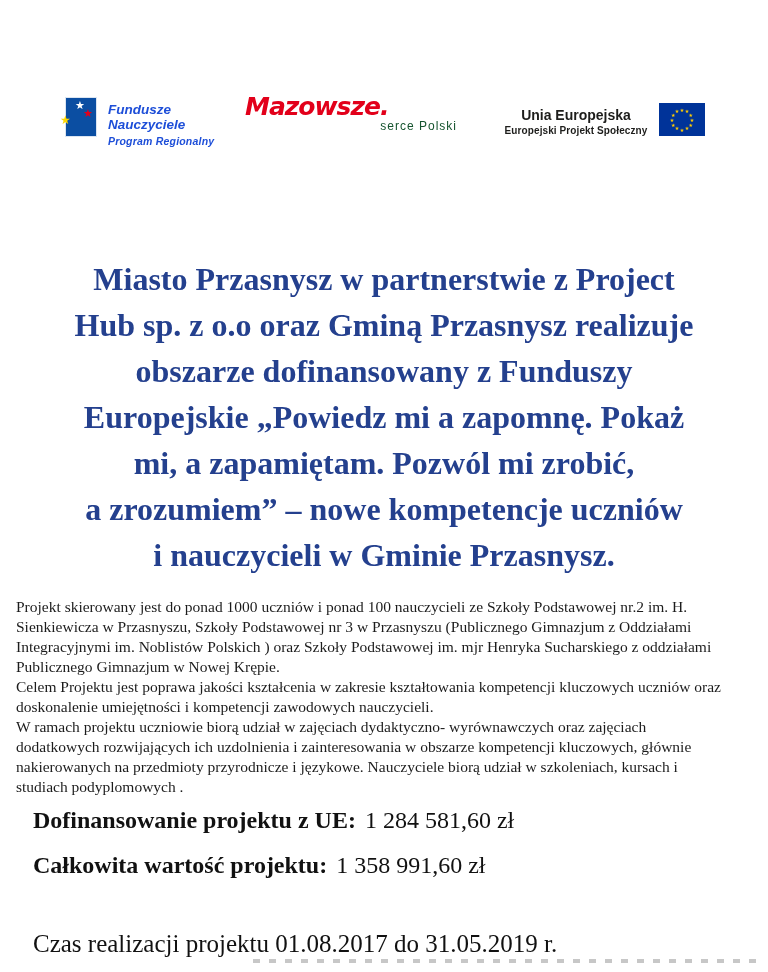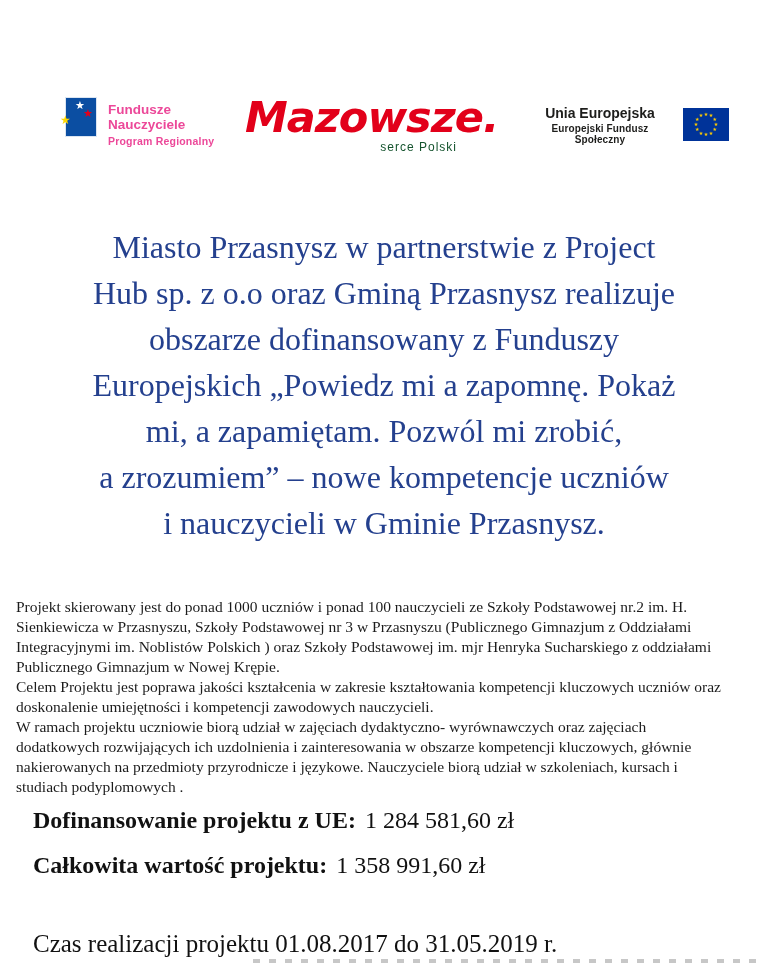--- a/index.html
+++ b/index.html
@@ -17,49 +17,49 @@
 
   .logo-fe { position: absolute; left: 66px; top: 98px; display: flex; align-items: flex-start; }
   .fe-flag {
     width: 30px; height: 38px; background: #0b4ea2; position: relative; flex: 0 0 auto;
     box-shadow: 0 0 0 1px rgba(11,78,162,.15);
   }
   .fe-star { position: absolute; line-height: 1; }
   .fe-star.white  { color: #ffffff; font-size: 11px; top: 2px;  left: 9px; }
   .fe-star.yellow { color: #ffd800; font-size: 12px; top: 16px; left: -6px; }
   .fe-star.red    { color: #e2001a; font-size: 11px; top: 10px; left: 17px; }
-  .fe-text { margin-left: 12px; font-family: "Liberation Sans", sans-serif; color: #ec4899; padding-top: 4px; }
+  .fe-text { margin-left: 12px; font-family: "Liberation Sans", sans-serif; color: #1d4ed8; padding-top: 4px; font-style: italic; }
   .fe-title { font-weight: bold; font-size: 13.5px; line-height: 15px; }
   .fe-sub   { font-weight: bold; font-size: 10.5px; margin-top: 3px; letter-spacing: .2px; }
 
   .logo-maz { position: absolute; left: 245px; top: 92px; width: 220px; }
   .maz-name {
     font-family: "DejaVu Sans", sans-serif;
     font-weight: bold; font-style: italic;
-    color: #e2001a; font-size: 43px; letter-spacing: -1px;
+    color: #e2001a; font-size: 25px; letter-spacing: -1px;
     white-space: nowrap;
   }
   .maz-tagline {
     font-family: "Liberation Sans", sans-serif;
     color: #14532d; font-size: 12px; text-align: right;
     margin-top: -2px; padding-right: 8px; letter-spacing: 1px;
   }
 
-  .logo-eu { position: absolute; left: 526px; top: 103px; display: flex; align-items: center; }
+  .logo-eu { position: absolute; left: 502px; top: 103px; display: flex; align-items: flex-end; }
   .eu-text { font-family: "Liberation Sans", sans-serif; color: #1d1d1b; text-align: center; width: 148px; padding-top: 3px; }
   .eu-title { font-weight: bold; font-size: 14px; line-height: 15px; }
   .eu-sub   { font-size: 10px; margin-top: 2px; font-weight: bold; letter-spacing: .1px; }
   .eu-flag { width: 46px; height: 33px; background: #003399; position: relative; margin-left: 9px; }
   .eu-star { position: absolute; color: #ffcc00; font-size: 5px; line-height: 1; transform: translate(-50%,-50%); }
 
   
   .heading {
-    position: absolute; top: 224px; left: 24px; right: 24px;
+    position: absolute; top: 256px; left: 24px; right: 24px;
     text-align: center; color: #24408e;
-    font-weight: normal; font-size: 32px; line-height: 46px;
+    font-weight: bold; font-size: 32px; line-height: 46px;
   }
 
   
   .body-text {
     position: absolute; top: 597px; left: 16px; width: 706px;
     font-size: 15.5px; line-height: 20px; color: #1c1c1c;
   }
   .body-text p { margin: 0; }
 
   
@@ -99,21 +99,21 @@
   </div>
 
   <div class="logo-maz">
     <div class="maz-name">Mazowsze.</div>
     <div class="maz-tagline">serce Polski</div>
   </div>
 
   <div class="logo-eu">
     <div class="eu-text">
       <div class="eu-title">Unia Europejska</div>
-      <div class="eu-sub">Europejski Fundusz Społeczny</div>
+      <div class="eu-sub">Europejski Projekt Społeczny</div>
     </div>
     <div class="eu-flag">
         <span class="eu-star" style="left: 23px; top: 6.5px;">★</span>
         <span class="eu-star" style="left: 28px; top: 7.83975px;">★</span>
         <span class="eu-star" style="left: 31.6603px; top: 11.5px;">★</span>
         <span class="eu-star" style="left: 33px; top: 16.5px;">★</span>
         <span class="eu-star" style="left: 31.6603px; top: 21.5px;">★</span>
         <span class="eu-star" style="left: 28px; top: 25.1603px;">★</span>
         <span class="eu-star" style="left: 23px; top: 26.5px;">★</span>
         <span class="eu-star" style="left: 18px; top: 25.1603px;">★</span>
@@ -123,21 +123,21 @@
         <span class="eu-star" style="left: 18px; top: 7.83975px;">★</span>
       </div>
   </div>
 
 </div>
 
 <div class="heading">
   <div class="h-line">Miasto Przasnysz w partnerstwie z Project</div>
     <div class="h-line">Hub sp. z o.o oraz Gminą Przasnysz realizuje</div>
     <div class="h-line">obszarze dofinansowany z Funduszy</div>
-    <div class="h-line">Europejskich „Powiedz mi a zapomnę. Pokaż</div>
+    <div class="h-line">Europejskie „Powiedz mi a zapomnę. Pokaż</div>
     <div class="h-line">mi, a zapamiętam. Pozwól mi zrobić,</div>
     <div class="h-line">a zrozumiem” – nowe kompetencje uczniów</div>
     <div class="h-line">i nauczycieli w Gminie Przasnysz.</div>
 </div>
 
 <div class="body-text">
   <p>Projekt skierowany jest do ponad 1000 uczniów i ponad 100 nauczycieli ze Szkoły Podstawowej nr.2 im. H. Sienkiewicza w Przasnyszu, Szkoły Podstawowej nr 3 w Przasnyszu (Publicznego Gimnazjum z Oddziałami Integracyjnymi im. Noblistów Polskich ) oraz Szkoły Podstawowej im. mjr Henryka Sucharskiego z oddziałami Publicznego Gimnazjum w Nowej Krępie.</p>
     <p>Celem Projektu jest poprawa jakości kształcenia w zakresie kształtowania kompetencji kluczowych uczniów oraz doskonalenie umiejętności i kompetencji zawodowych nauczycieli.</p>
     <p>W ramach projektu uczniowie biorą udział w zajęciach dydaktyczno- wyrównawczych oraz zajęciach dodatkowych rozwijających ich uzdolnienia i zainteresowania w obszarze kompetencji kluczowych, głównie nakierowanych na przedmioty przyrodnicze i językowe. Nauczyciele biorą udział w szkoleniach, kursach i studiach podyplomowych .</p>
 </div>

